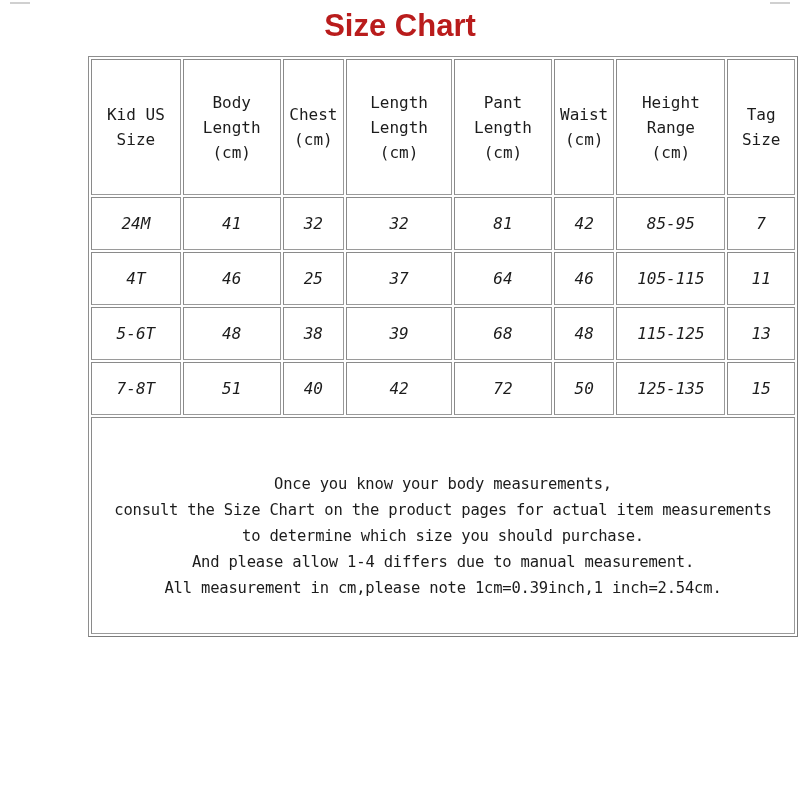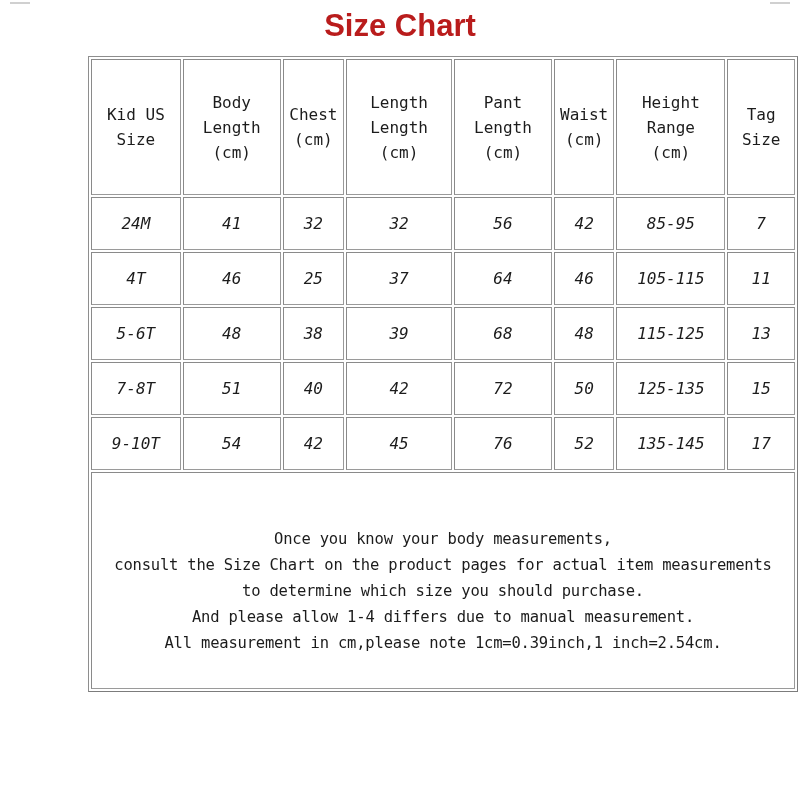--- a/index.html
+++ b/index.html
@@ -71,21 +71,21 @@
           <span class="note-line">Size</span>
         </th>
       </tr>
   </thead>
   <tbody id="table-body">
       <tr>
         <td class="cell">24M</td>
         <td class="cell">41</td>
         <td class="cell">32</td>
         <td class="cell">32</td>
-        <td class="cell">56</td>
+        <td class="cell">81</td>
         <td class="cell">42</td>
         <td class="cell">85-95</td>
         <td class="cell">7</td>
       </tr>
       <tr>
         <td class="cell">4T</td>
         <td class="cell">46</td>
         <td class="cell">25</td>
         <td class="cell">37</td>
         <td class="cell">64</td>
@@ -107,30 +107,20 @@
         <td class="cell">7-8T</td>
         <td class="cell">51</td>
         <td class="cell">40</td>
         <td class="cell">42</td>
         <td class="cell">72</td>
         <td class="cell">50</td>
         <td class="cell">125-135</td>
         <td class="cell">15</td>
       </tr>
       <tr>
-        <td class="cell">9-10T</td>
-        <td class="cell">54</td>
-        <td class="cell">42</td>
-        <td class="cell">45</td>
-        <td class="cell">76</td>
-        <td class="cell">52</td>
-        <td class="cell">135-145</td>
-        <td class="cell">17</td>
-      </tr>
-      <tr>
         <td colspan="8" class="note-cell">
           <div style="height: 20px;"></div>
           <span class="note-line">Once you know your body measurements,</span>
           <span class="note-line">consult the Size Chart on the product pages for actual item measurements</span>
           <span class="note-line">to determine which size you should purchase.</span>
           <span class="note-line">And please allow 1-4 differs due to manual measurement.</span>
           <span class="note-line">All measurement in cm,please note 1cm=0.39inch,1 inch=2.54cm.</span>
         </td>
       </tr>
     </tbody>

